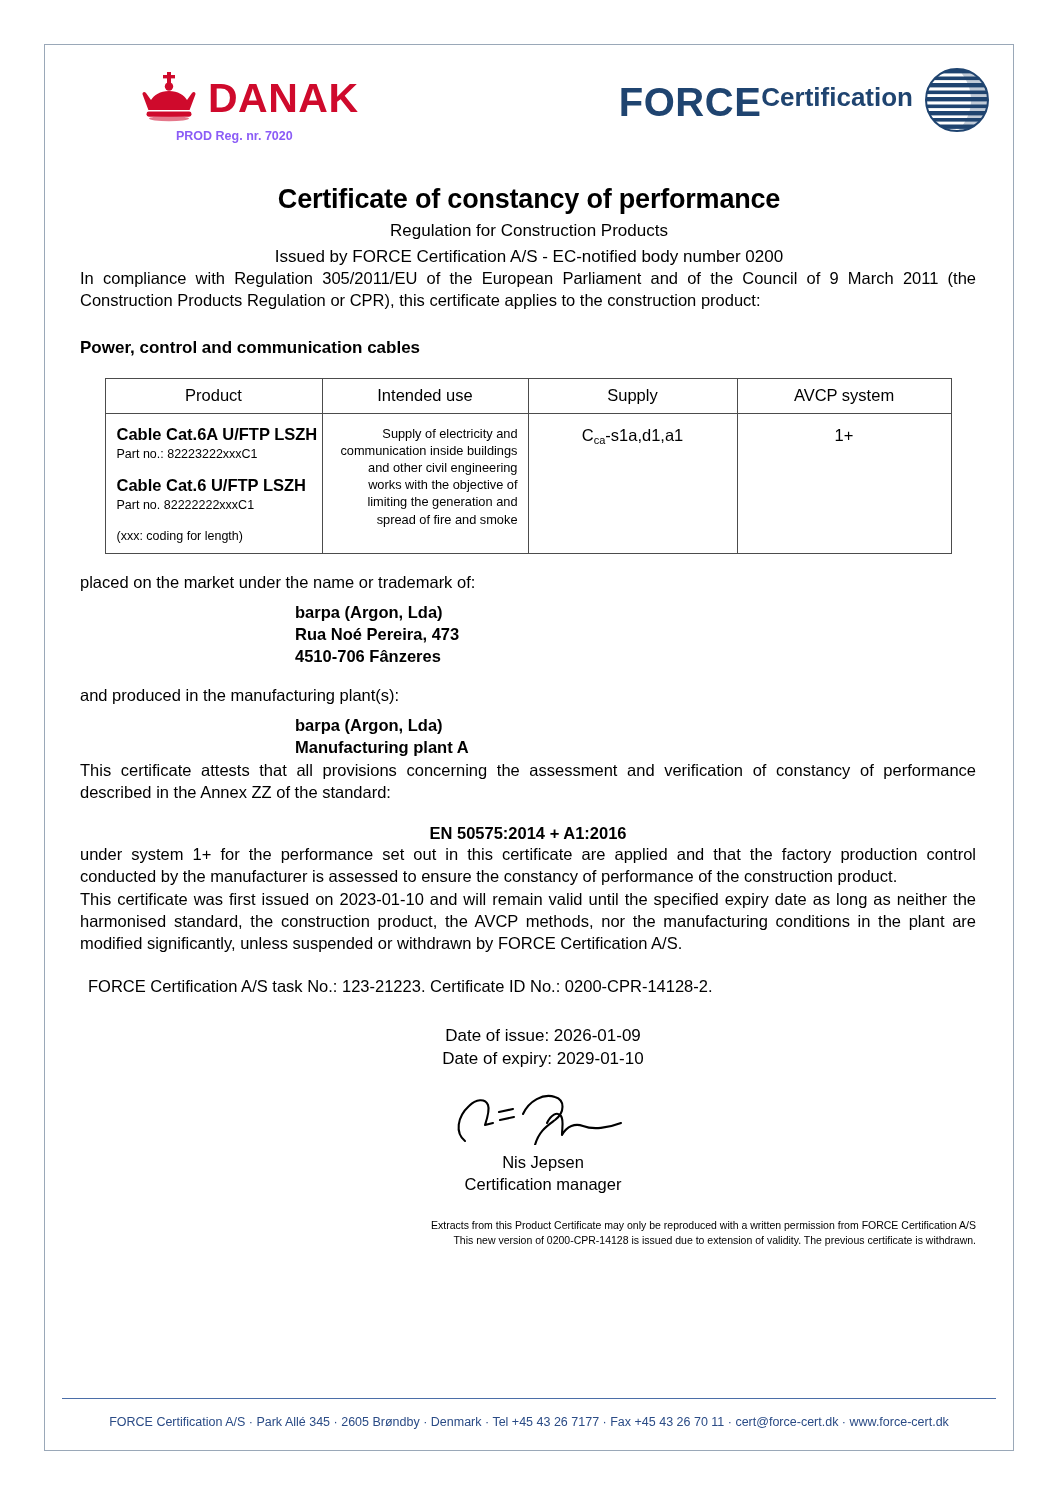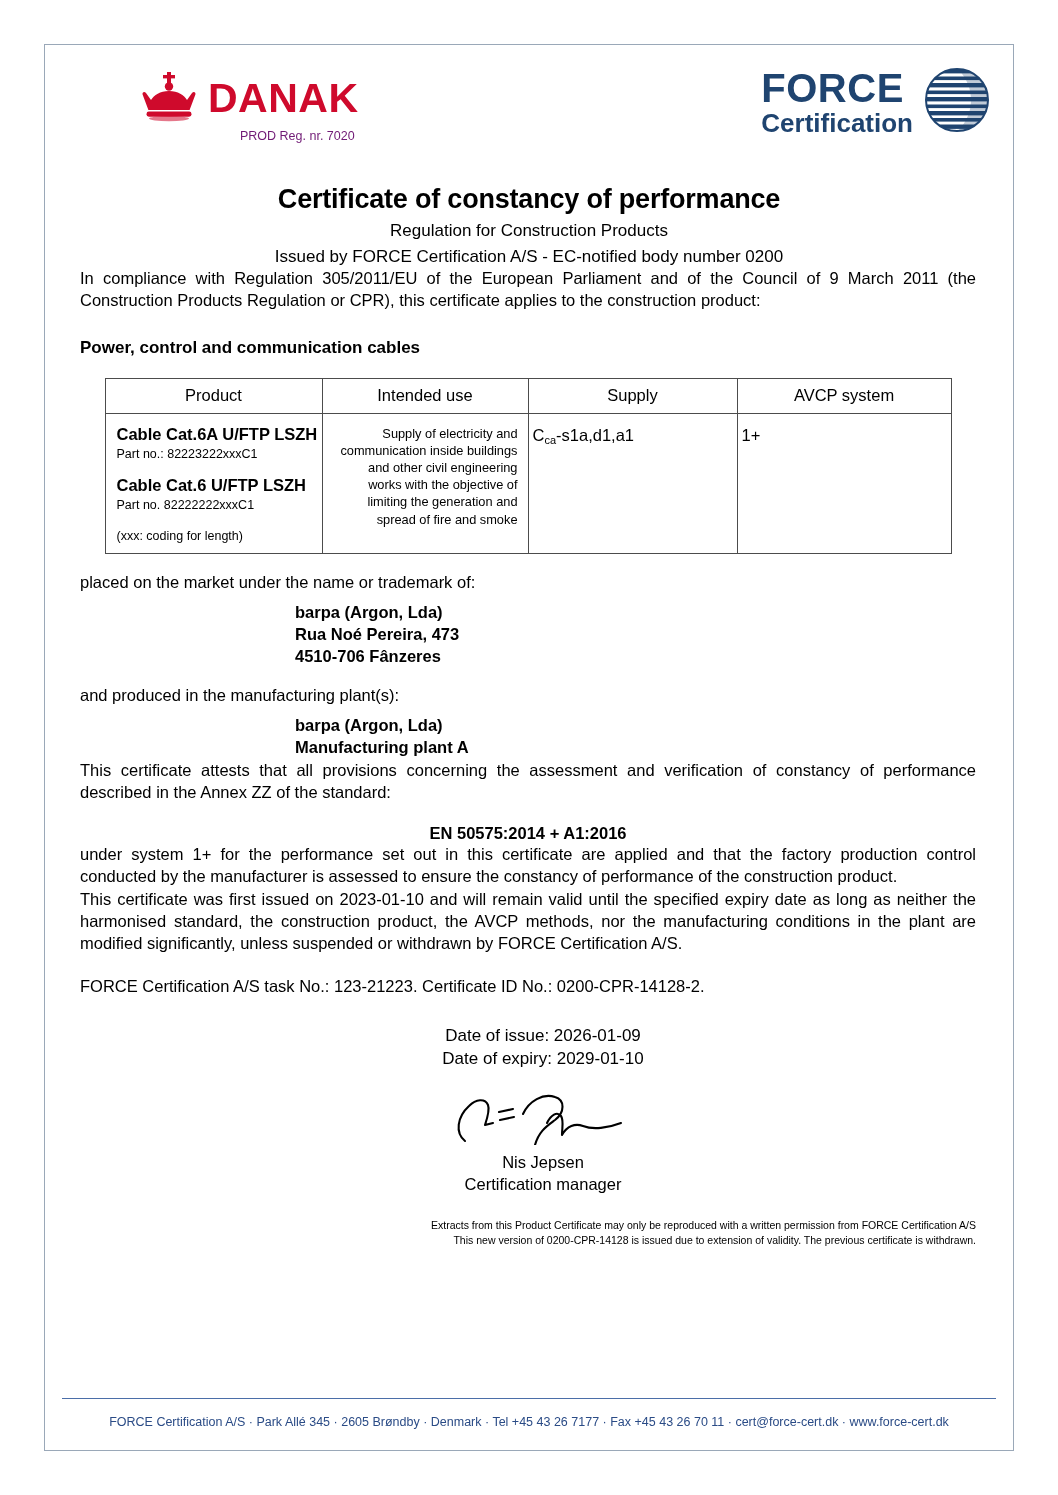--- a/index.html
+++ b/index.html
@@ -48,35 +48,35 @@
     font-family: "Liberation Sans", sans-serif;
     font-size: 41px;
     font-weight: bold;
     color: #cf0a2c;
     letter-spacing: 0.5px;
     line-height: 1;
   }
   .danak-sub {
     font-family: "Liberation Sans", sans-serif;
     font-size: 12.5px;
-    font-weight: normal;
-    color: #701a75;
-    margin-left: 100px;
+    font-weight: bold;
+    color: #8b5cf6;
+    margin-left: 36px;
     margin-top: 3px;
   }
   .force {
     position: absolute;
     right: 23px; top: 22px;
     display: flex;
     align-items: center;
     gap: 10px;
   }
   .force-text {
     display: flex;
-    flex-direction: column;
+    flex-direction: row;
     align-items: flex-start;
     line-height: 1;
     justify-content: flex-end;
   }
   .force-word {
     font-family: "Liberation Sans", sans-serif;
     font-size: 40px;
     font-weight: bold;
     color: #1f4470;
     letter-spacing: 0.5px;
@@ -155,20 +155,21 @@
     font-size: 12.5px;
     margin-top: 16px;
   }
   td.use-cell {
     padding: 11px 10px 10px 10px;
     text-align: right;
     font-size: 12.8px;
     line-height: 1.34;
   }
   td.class-cell, td.avcp-cell {
+    text-align: center;
     padding: 12px 4px 0 4px;
     font-size: 16.5px;
   }
   .class-val sub {
     font-size: 11px;
     vertical-align: baseline;
     position: relative;
     top: 3px;
   }
 
@@ -183,21 +184,21 @@
   }
   .para-attest { margin-top: 22px; }
   .standard {
     text-align: center;
     font-size: 16.5px;
     font-weight: bold;
     margin-top: 20px;
   }
   .para-system { margin-top: 21px; }
   .para-valid { margin-top: 21px; }
-  .para-task { margin-top: 22px; font-size: 16.5px; }
+  .para-task { margin-top: 22px; font-size: 16.5px; margin-left: 8px; }
 
   
   .dates {
     text-align: center;
     font-size: 17px;
     line-height: 1.38;
     margin-top: 28px;
     padding-left: 30px;
   }
   .sig-area {

